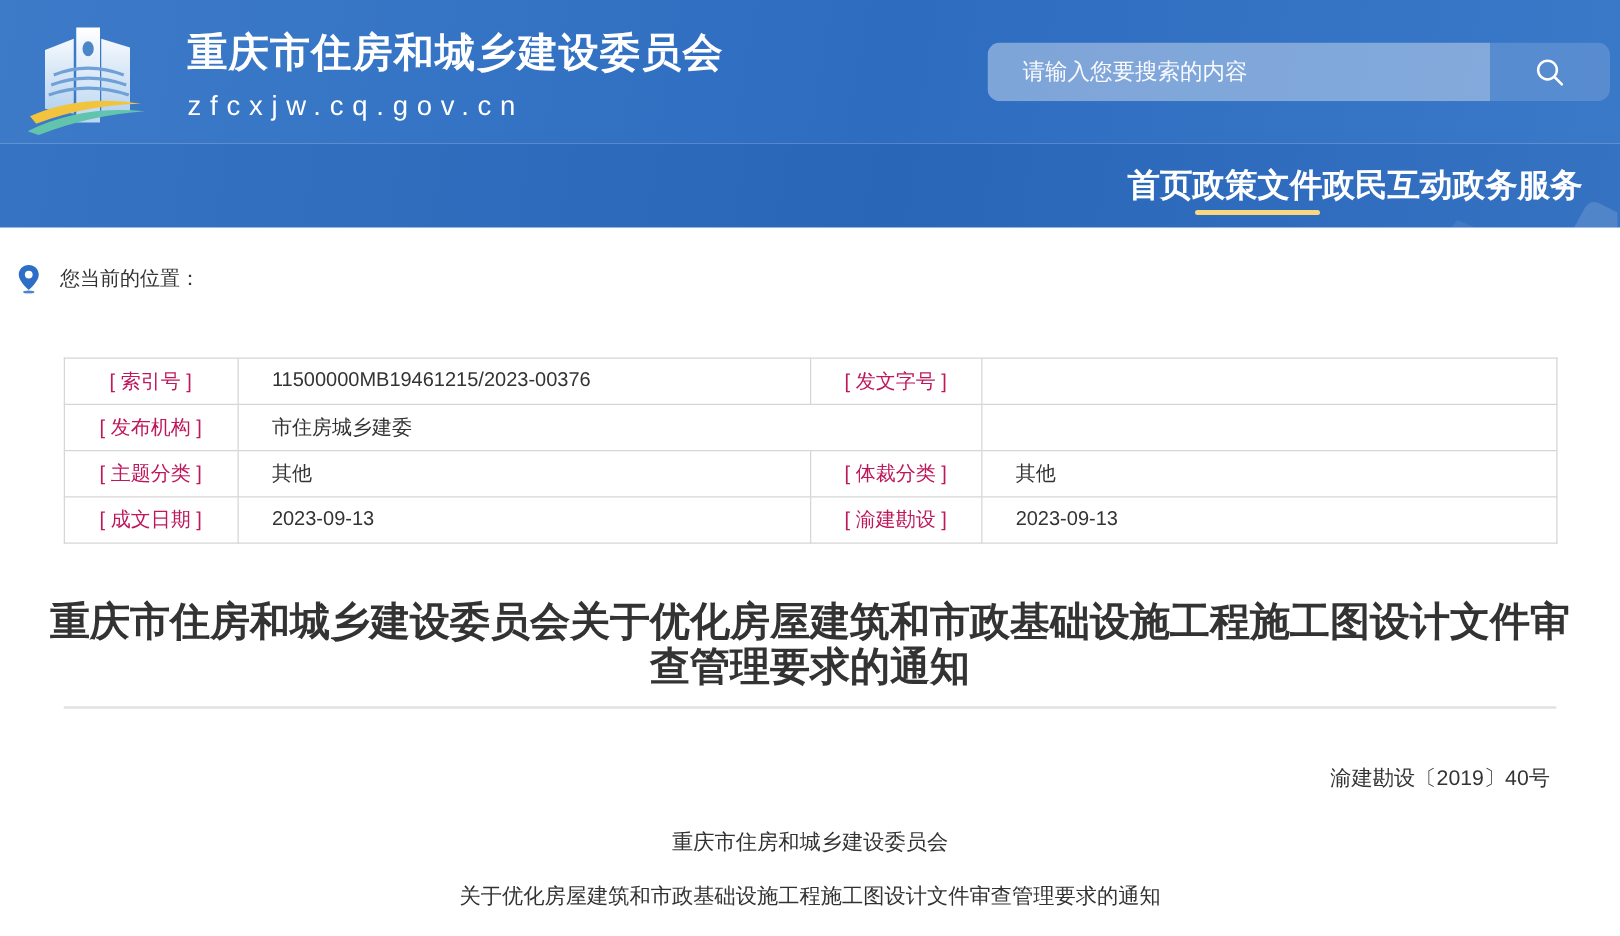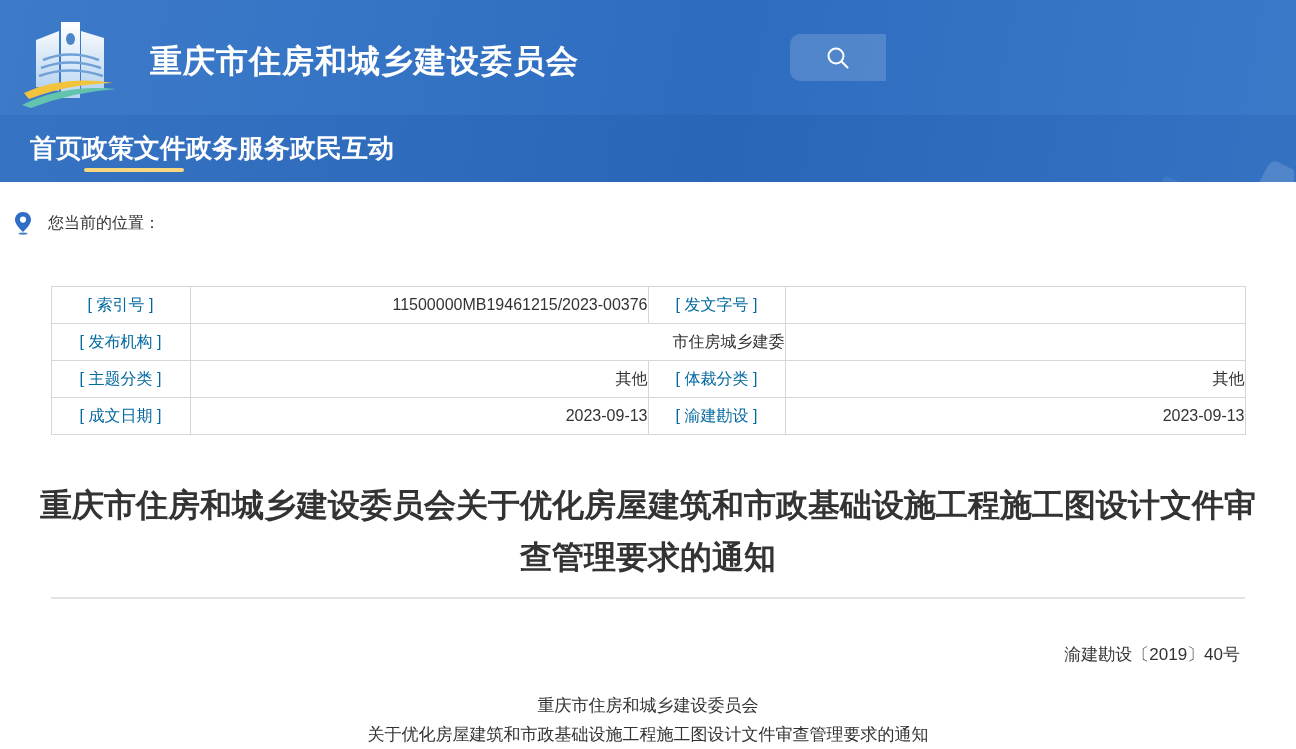--- a/index.html
+++ b/index.html
@@ -46,21 +46,21 @@
   .search-btn {
     width: 96px; border: none; cursor: pointer;
     background: rgba(255,255,255,0.16);
     display: flex; align-items: center; justify-content: center;
   }
 
   
   .main-nav {
     height: 67px;
     background: linear-gradient(100deg, #3673c2 0%, #2a66b8 55%, #3572c2 100%);
-    display: flex; justify-content: flex-start; align-items: stretch;
+    display: flex; justify-content: flex-end; align-items: stretch;
     padding: 0 30px;
     position: relative; overflow: hidden;
   }
   .nav-item {
     position: relative;
     display: flex; align-items: center;
     color: #fff; font-size: 26px; font-weight: bold;
     cursor: pointer; white-space: nowrap;
   }
   .nav-item .active-underline {
@@ -86,41 +86,41 @@
   
   .meta-table {
     width: 1194px; margin: 51px auto 0;
     border-collapse: collapse; table-layout: fixed;
   }
   .meta-table td {
     border: 1px solid #d6d6d6;
     height: 37px; font-size: 16px;
     overflow: hidden; white-space: nowrap;
   }
-  .meta-table td.t-label { text-align: center; color: #0369a1; }
-  .meta-table td.t-value { padding-left: 27px; color: #333; text-align: right; }
+  .meta-table td.t-label { text-align: center; color: #be185d; }
+  .meta-table td.t-value { padding-left: 27px; color: #333; }
 
   
   .article-title {
     margin: 44px 38px 0;
     text-align: center;
     font-size: 32px; font-weight: bold; color: #333;
-    line-height: 52px;
+    line-height: 36px;
   }
   .divider {
     margin: 14px 51px 0;
     border: none; border-top: 2px solid #e2e2e2;
   }
   .doc-number {
     margin-top: 44px; padding-right: 56px;
     text-align: right; font-size: 17px; color: #333;
   }
   .body-line { text-align: center; font-size: 17px; color: #333; }
   .body-line.l1 { margin-top: 28px; }
-  .body-line.l2 { margin-top: 6px; }
+  .body-line.l2 { margin-top: 20px; }
 </style>
 </head>
 <body>
 
 <header class="site-header">
   <div class="logo-wrap">
     <svg width="94" height="100" viewBox="0 0 94 100">
       <defs>
         <linearGradient id="pg" x1="0" y1="0" x2="0" y2="1">
           <stop offset="0" stop-color="#ffffff"></stop>
@@ -133,44 +133,46 @@
       <ellipse cx="48.5" cy="31" rx="4.5" ry="6" fill="#4a86c8"></ellipse>
       <path d="M21 52 Q48 41 77 52" stroke="#6fa0d6" stroke-width="2.6" fill="none"></path>
       <path d="M19 60 Q48 49 79 60" stroke="#6fa0d6" stroke-width="2.6" fill="none"></path>
       <path d="M17 68 Q48 57 81 68" stroke="#6fa0d6" stroke-width="2.6" fill="none"></path>
       <path d="M2 85 Q42 67 91 75 Q46 76 7 91 Z" fill="#f2c33d"></path>
       <path d="M0 97 Q42 76 94 81 Q50 84 9 100 Z" fill="#62c4ad"></path>
     </svg>
   </div>
   <div class="site-id">
     <div class="site-name">重庆市住房和城乡建设委员会</div>
+    <div class="site-url">zfcxjw.cq.gov.cn</div>
   </div>
   <div class="search-box">
+    <input class="search-input" type="text" placeholder="请输入您要搜索的内容" style="">
     <button class="search-btn">
       <svg width="26" height="26" viewBox="0 0 26 26">
         <circle cx="11" cy="11" r="7.5" fill="none" stroke="#ffffff" stroke-width="2"></circle>
         <line x1="17" y1="17" x2="22.5" y2="22.5" stroke="#ffffff" stroke-width="2" stroke-linecap="round"></line>
       </svg>
     </button>
   </div>
 </header>
 
 <nav class="main-nav">
   <div class="nav-item">
     <span>首页</span>
   </div>
   <div class="nav-item">
     <span>政策文件</span>
     <span class="active-underline"></span>
   </div>
   <div class="nav-item">
+    <span>政民互动</span>
+  </div>
+  <div class="nav-item">
     <span>政务服务</span>
-  </div>
-  <div class="nav-item">
-    <span>政民互动</span>
   </div>
   <svg class="nav-watermark" width="160" height="30" viewBox="0 0 160 30">
     <path d="M120 30 L132 8 Q136 2 142 4 L158 12 L158 30 Z" fill="#ffffff" opacity="0.5"></path>
     <path d="M20 30 L30 18 L44 24 L44 30 Z" fill="#ffffff" opacity="0.25"></path>
   </svg>
 </nav>
 
 <div class="breadcrumb">
   <span class="pin">
     <svg width="18" height="24" viewBox="0 0 18 24">

